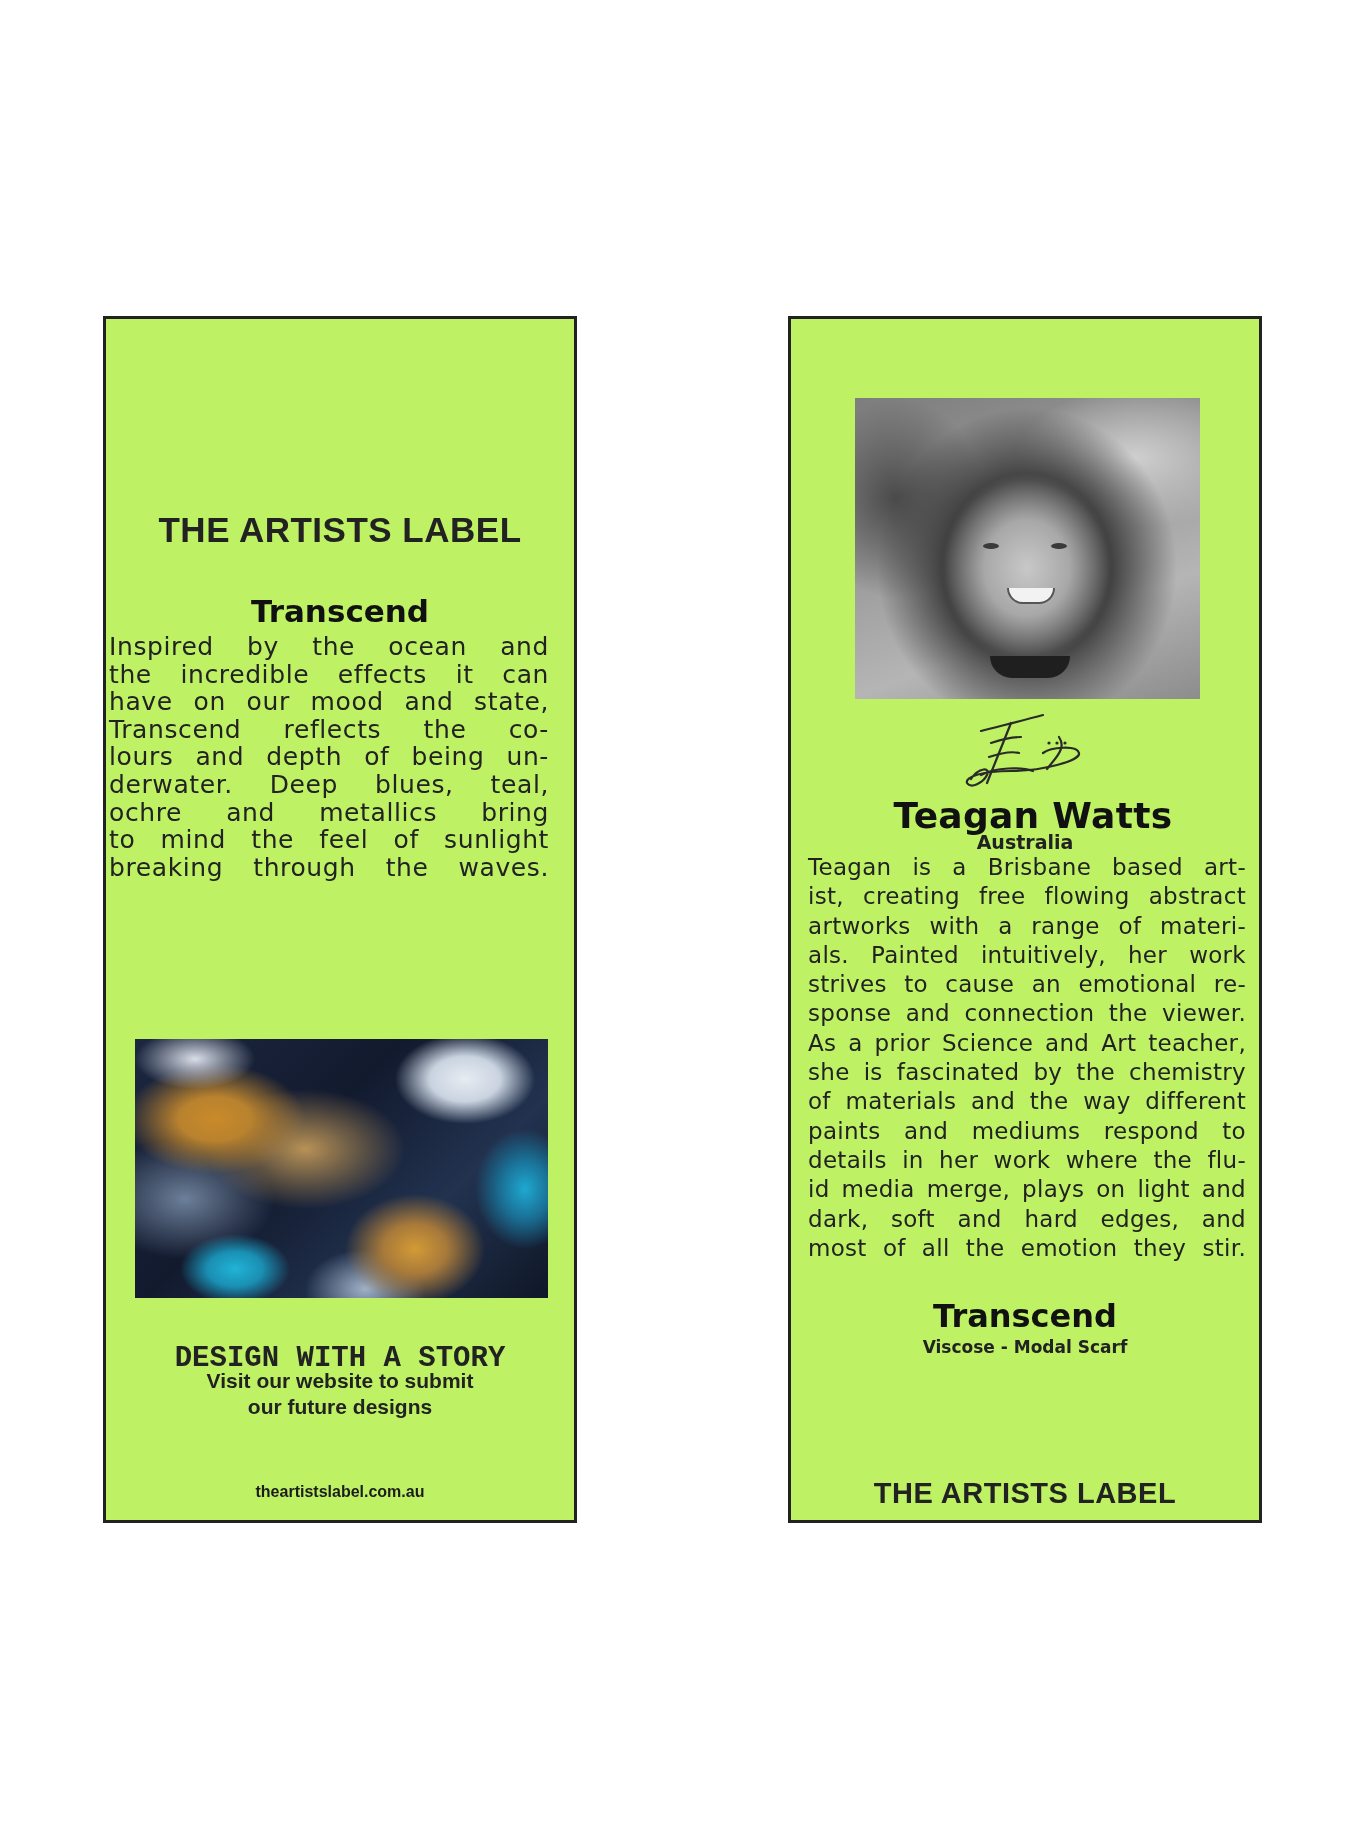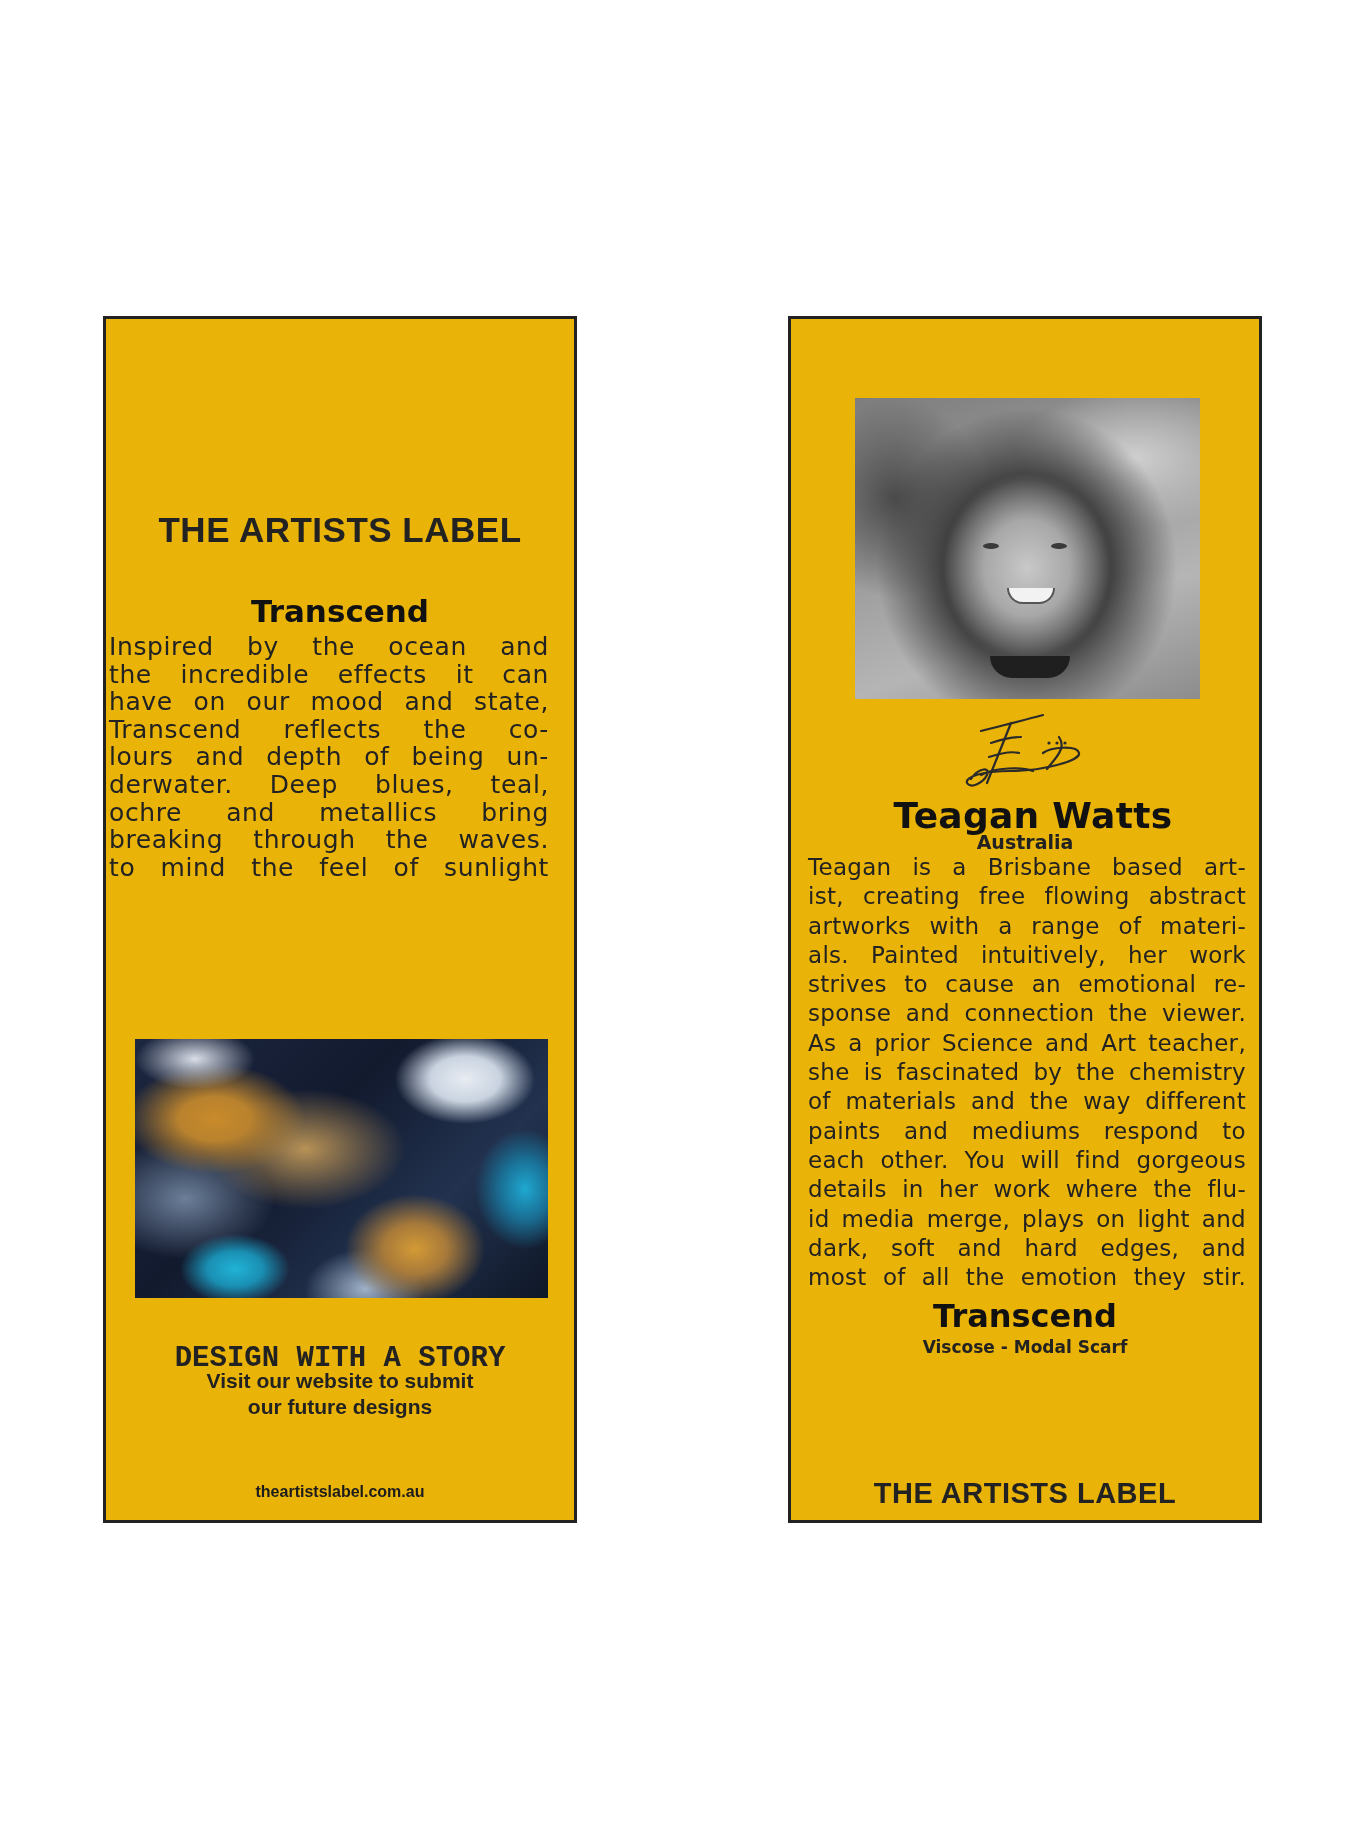--- a/index.html
+++ b/index.html
@@ -15,21 +15,21 @@
     font-family: "DejaVu Sans", "Liberation Sans", sans-serif;
     color: #1e1e1e;
   }
   .card {
     position: absolute;
     top: 316px;
     width: 474px;
     height: 1207px;
     box-sizing: border-box;
     border: 3px solid #222222;
-    background: #eab308;
+    background: #bef264;
   }
   #card-left { left: 103px; }
   #card-right { left: 788px; }
 
   .abs { position: absolute; left: 0; right: 0; text-align: center; }
 
   
   .brand-title {
     font-family: "Liberation Sans", sans-serif;
     font-weight: 700;
@@ -164,22 +164,22 @@
   <div class="abs brand-title" id="left-brand">THE ARTISTS LABEL</div>
   <div class="abs" id="left-product-title">Transcend</div>
   <div id="left-description">
     <span class="ln">Inspired by the ocean and</span>
     <span class="ln">the incredible effects it can</span>
     <span class="ln">have on our mood and state,</span>
     <span class="ln">Transcend reflects the co-</span>
     <span class="ln">lours and depth of being un-</span>
     <span class="ln">derwater. Deep blues, teal,</span>
     <span class="ln">ochre and metallics bring</span>
+    <span class="ln">to mind the feel of sunlight</span>
     <span class="ln last">breaking through the waves.</span>
-    <span class="ln">to mind the feel of sunlight</span>
   </div>
   <div id="painting" role="img" aria-label="Abstract painting in deep navy, teal, white and ochre-gold"></div>
   <div class="abs" id="left-design-title">DESIGN WITH A STORY</div>
   <div class="abs" id="left-cta">
     <div>Visit our website to submit</div>
     <div>our future designs</div>
   </div>
   <div class="abs" id="left-url">theartistslabel.com.au</div>
 </div>
 
@@ -215,21 +215,20 @@
     <span class="ln">Teagan is a Brisbane based art-</span>
     <span class="ln">ist, creating free flowing abstract</span>
     <span class="ln">artworks with a range of materi-</span>
     <span class="ln">als. Painted intuitively, her work</span>
     <span class="ln">strives to cause an emotional re-</span>
     <span class="ln">sponse and connection the viewer.</span>
     <span class="ln">As a prior Science and Art teacher,</span>
     <span class="ln">she is fascinated by the chemistry</span>
     <span class="ln">of materials and the way different</span>
     <span class="ln">paints and mediums respond to</span>
-    <span class="ln">each other. You will find gorgeous</span>
     <span class="ln">details in her work where the flu-</span>
     <span class="ln">id media merge, plays on light and</span>
     <span class="ln">dark, soft and hard edges, and</span>
     <span class="ln">most of all the emotion they stir.</span>
   </div>
 
   <div class="abs" id="right-product-title">Transcend</div>
   <div class="abs" id="right-product-material">Viscose - Modal Scarf</div>
 
   <div class="abs brand-title" id="right-brand">THE ARTISTS LABEL</div>

